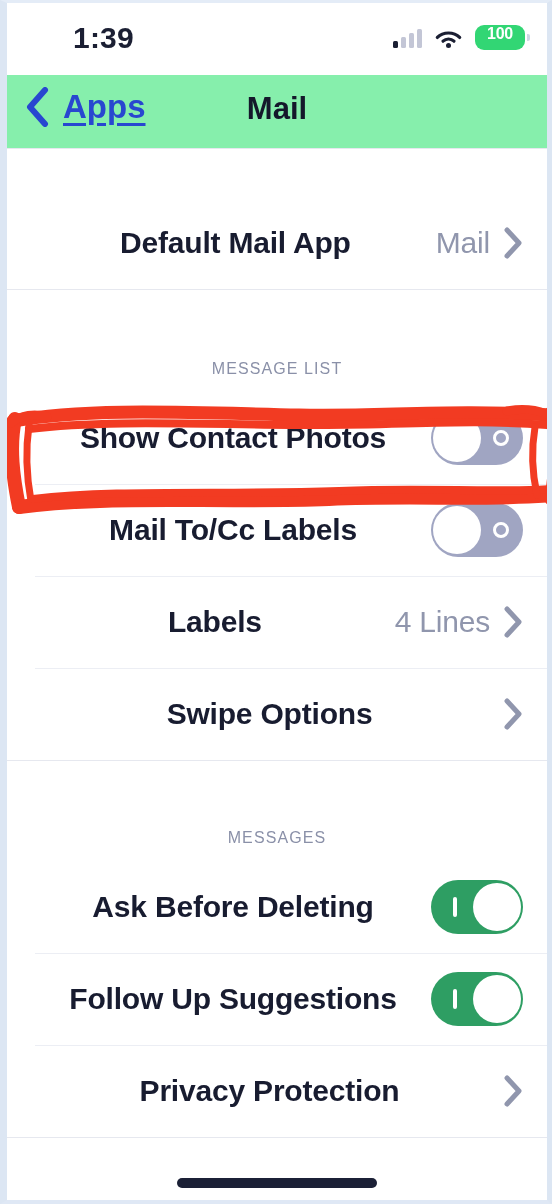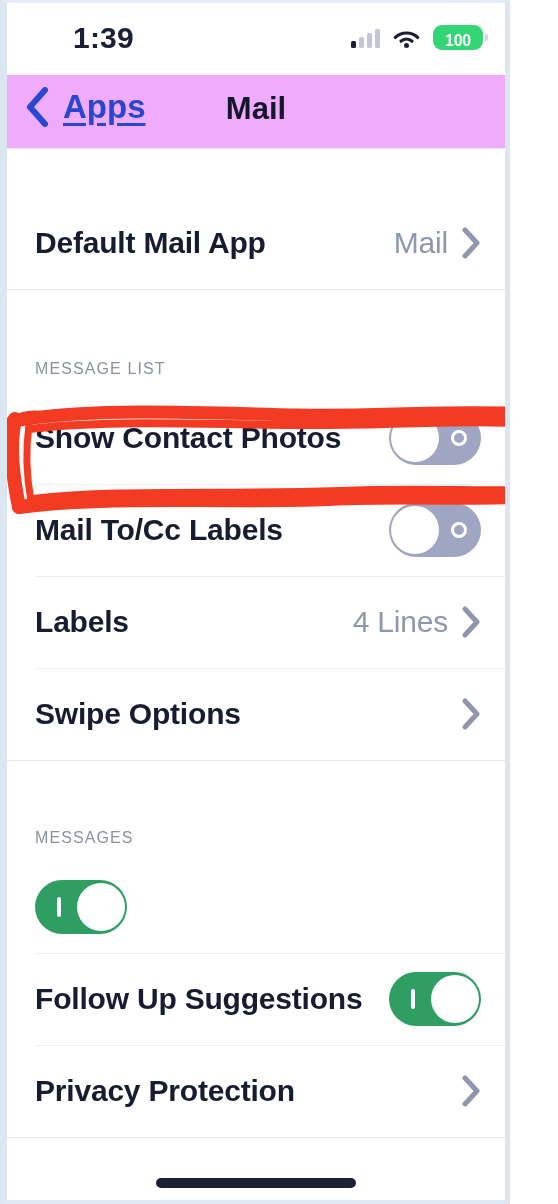--- a/index.html
+++ b/index.html
@@ -7,21 +7,21 @@
   html, body {
     width: 558px;
     height: 1204px;
     background: #ffffff;
     font-family: "Liberation Sans", sans-serif;
     -webkit-font-smoothing: antialiased;
   }
 
   #phone {
     position: relative;
-    width: 510px;
+    width: 552px;
     height: 1204px;
     background: #ffffff;
     overflow: hidden;
     border-left: 7px solid #dce6f3;
     border-right: 5px solid #dce6f3;
     border-top: 3px solid #e4ecf7;
     border-bottom: 4px solid #dfe8f5;
   }
 
   
@@ -70,42 +70,42 @@
   .battery-pill {
     position: relative;
     min-width: 50px;
     height: 25px;
     border-radius: 9px;
     background: #32d674;
     color: #ffffff;
     font-size: 16px;
     font-weight: bold;
     display: flex;
-    align-items: flex-end;
+    align-items: flex-start;
     justify-content: center;
     padding: 0 6px;
     letter-spacing: -0.3px;
   }
   .battery-pill::after {
     content: "";
     position: absolute;
     right: -5px;
     top: 9px;
     width: 3px;
     height: 7px;
     border-radius: 0 2px 2px 0;
     background: #cfd6e4;
   }
 
   
   .nav-bar {
     position: relative;
     height: 74px;
     border-bottom: 1px solid #e6e8ef;
-    background: #f0abfc;
+    background: #86efac;
   }
   .nav-back {
     position: absolute;
     left: 18px;
     top: 12px;
     display: flex;
     align-items: center;
     gap: 14px;
     cursor: pointer;
   }
@@ -121,21 +121,21 @@
   .nav-title {
     position: absolute;
     left: 0; right: 0; top: 16px;
     text-align: center;
     font-size: 31px;
     font-weight: bold;
     color: #14182b;
   }
 
   
-  .content { position: relative; }
+  .content { position: relative; text-align: center; }
 
   .gap { height: 48px; background: #ffffff; }
   .gap.small { height: 46px; }
 
   .section { background: #ffffff; }
 
   .section-header {
     font-size: 16px;
     font-weight: normal;
     color: #8a90a8;
@@ -339,20 +339,21 @@
       </div>
     </div>
     <div class="section-divider-top"></div>
 
     <div class="gap small"></div>
 
     <div class="section">
       <div class="section-header">MESSAGES</div>
 
       <div class="row">
+        <span class="row-label">Ask Before Deleting</span>
         <div class="toggle on">
           <div class="mark-i"></div>
           <div class="knob"></div>
         </div>
       </div>
 
       <div class="row">
         <span class="row-label">Follow Up Suggestions</span>
         <div class="toggle on">
           <div class="mark-i"></div>

